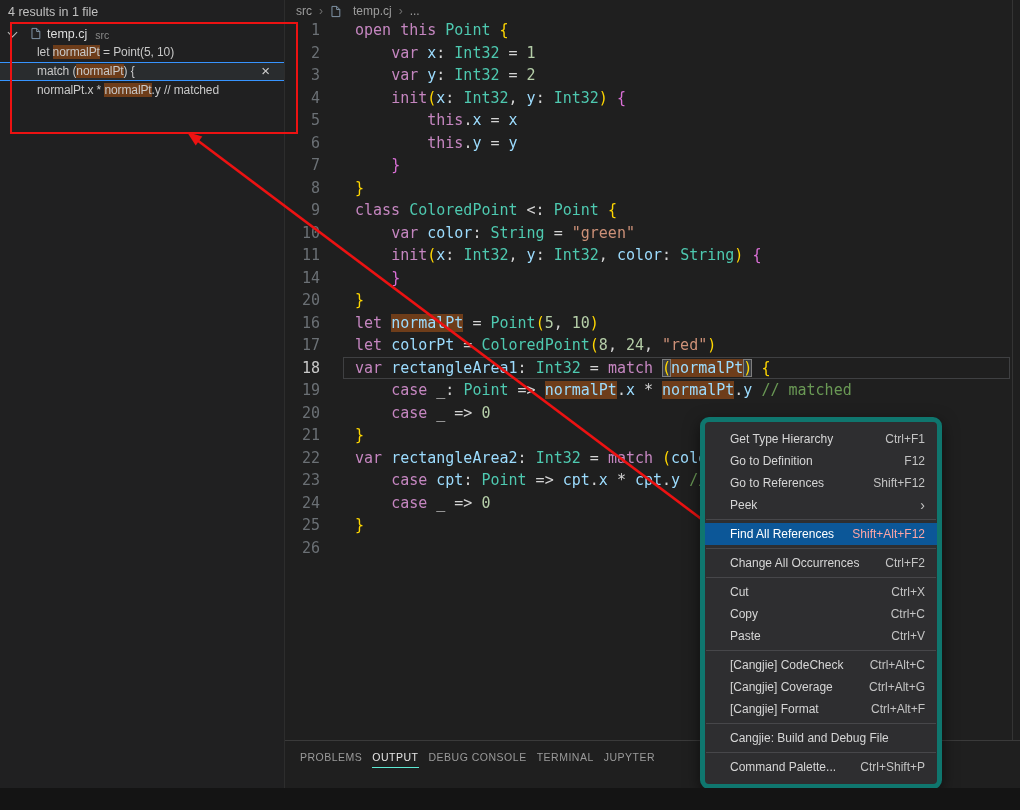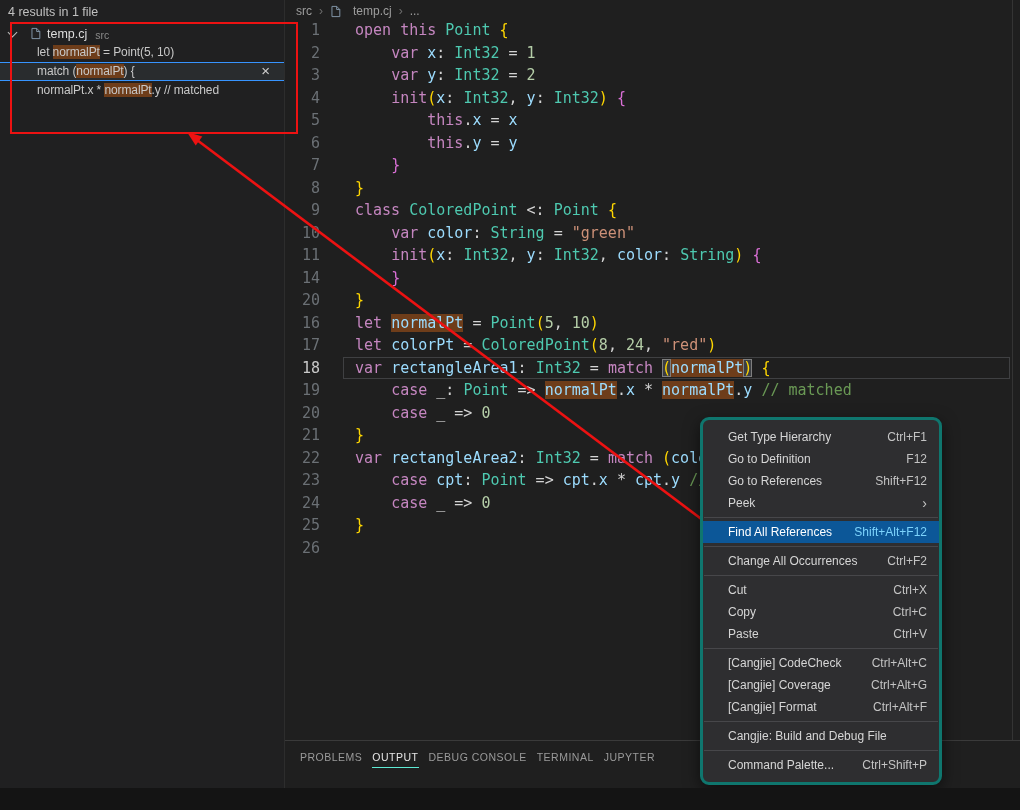--- a/index.html
+++ b/index.html
@@ -45,28 +45,28 @@
   .tk-plain{color:#d4d4d4}.tk-punct{color:var(--tk-punct)}.tk-kw{color:var(--tk-kw)}
   .tk-type{color:var(--tk-type)}.tk-var{color:var(--tk-var)}.tk-num{color:var(--tk-num)}
   .tk-str{color:var(--tk-str)}.tk-comment{color:var(--tk-comment)}.tk-fn{color:var(--tk-fn)}
   .tk-b0{color:var(--tk-b0)}.tk-b1{color:var(--tk-b1)}
   .hl{background:var(--match);}
   .bm{background:#3b3e43;box-shadow:inset 0 0 0 1px #7e7e7e;}
   .vline{position:absolute;left:1012px;top:0;width:1px;height:740px;background:#343434;}
 
   
   .menu{position:absolute;left:700px;top:417px;width:242px;z-index:50;background:#2e2e30;
-        border:3px solid #0f766e;border-radius:9px;box-shadow:0 5px 16px rgba(0,0,0,.55);
+        border:5px solid #0f766e;border-radius:9px;box-shadow:0 5px 16px rgba(0,0,0,.55);
         padding:6px 0;box-sizing:border-box;}
   .mi{height:22px;display:flex;align-items:center;padding:0 12px 0 25px;font-size:12px;color:#d6d6d6;cursor:default;}
   .mi .lab{flex:1;white-space:nowrap;}
   .mi .sc{color:#c4c4c4;white-space:nowrap;}
   .mi .subchev{color:#c4c4c4;font-size:14px;}
   .mi.sel{background:var(--sel);color:#ffffff;}
-  .mi.sel .sc{color:#7dd3fc;margin-left:10px;}
+  .mi.sel .sc{color:#fca5a5;margin-left:10px;}
   .msep{height:1px;background:#47474a;margin:3px 1px;}
 
   
   .bottom-bar{position:absolute;left:285px;top:740px;width:735px;height:70px;background:#1f1f1f;
               border-top:1px solid #3a3a3a;z-index:10;box-sizing:border-box;}
   .tabs{display:flex;gap:10px;padding:10px 0 0 15px;font-size:10.5px;letter-spacing:.5px;color:#9a9a9a;}
   .tab{padding-bottom:4px;cursor:pointer;white-space:nowrap;}
   .tab.active{color:#e7e7e7;border-bottom:1px solid #5eead4;}
 </style>
 </head>

